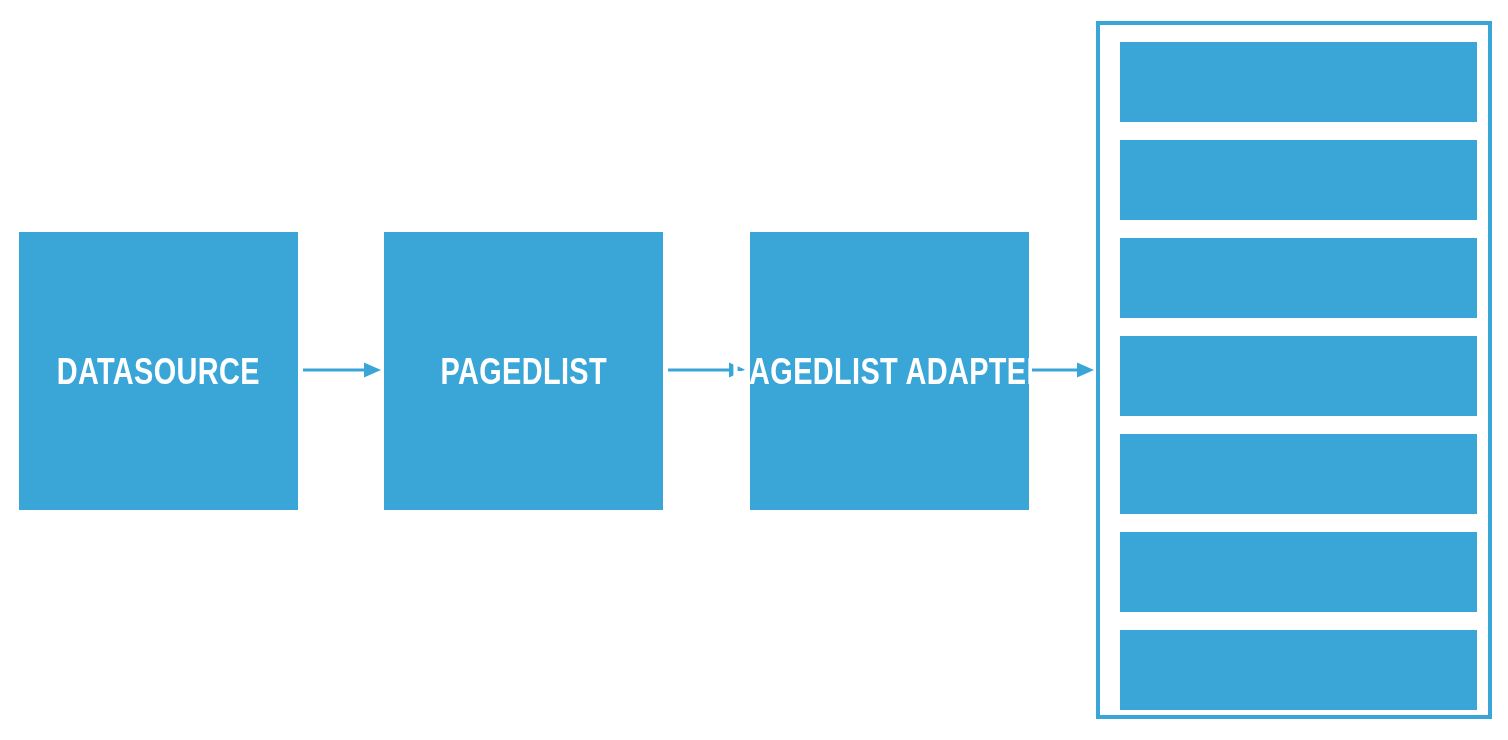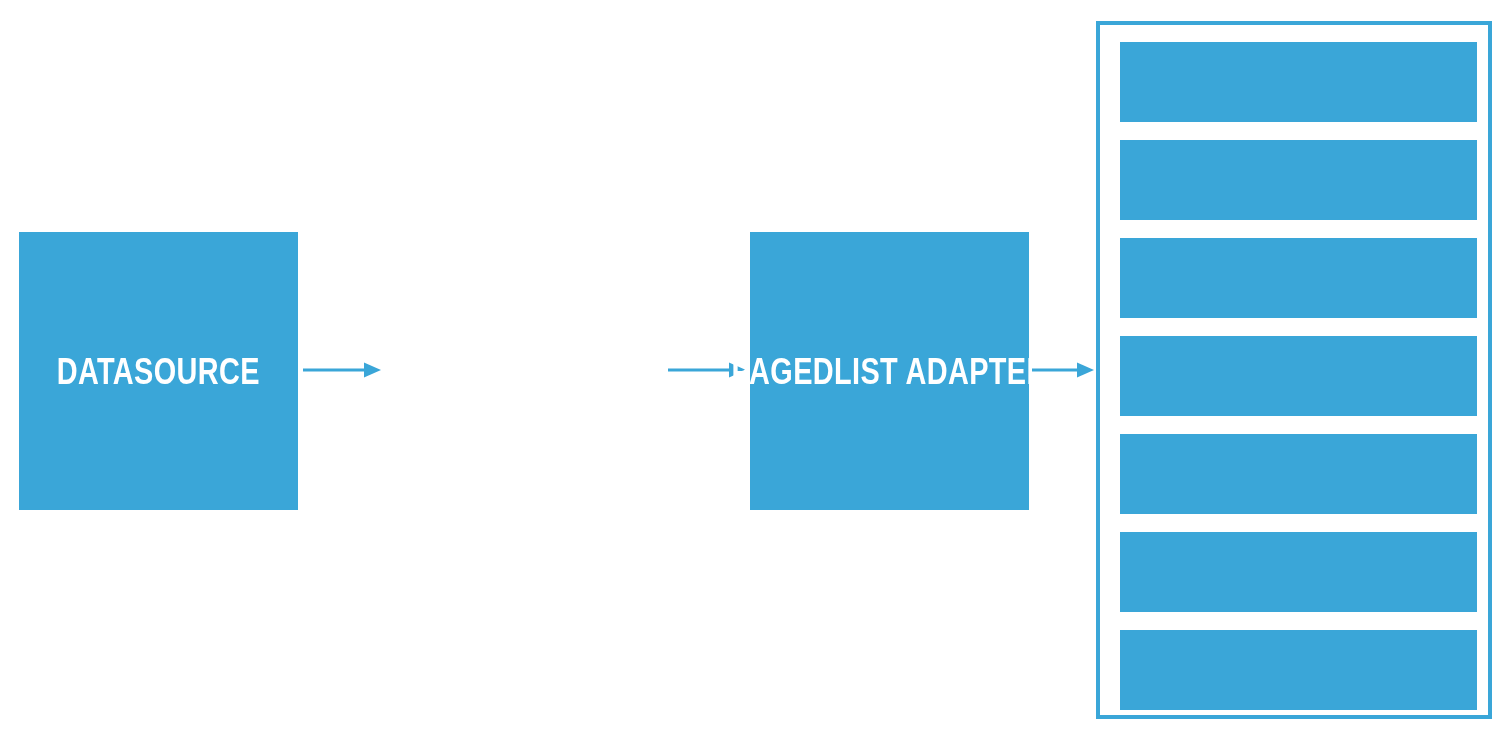--- a/index.html
+++ b/index.html
@@ -92,20 +92,23 @@
     <span class="node-label">DATASOURCE</span>
   </div>
 
   <div class="arrow" id="arrow-1">
     <svg width="78" height="20" viewBox="0 0 78 20" aria-hidden="true">
       <line x1="0" y1="10" x2="62" y2="10" stroke="#3aa6d8" stroke-width="3"></line>
       <polygon points="61,2.5 78,10 61,17.5" fill="#3aa6d8"></polygon>
     </svg>
   </div>
 
+  <div class="node" id="node-pagedlist">
+    <span class="node-label">PAGEDLIST</span>
+  </div>
 
   <div class="arrow" id="arrow-2">
     <svg width="78" height="20" viewBox="0 0 78 20" aria-hidden="true">
       <line x1="0" y1="10" x2="62" y2="10" stroke="#3aa6d8" stroke-width="3"></line>
       <polygon points="61,2.5 78,10 61,17.5" fill="#3aa6d8"></polygon>
     </svg>
   </div>
 
   <div class="node" id="node-adapter">
     <span class="node-label">PAGEDLIST ADAPTER</span>

